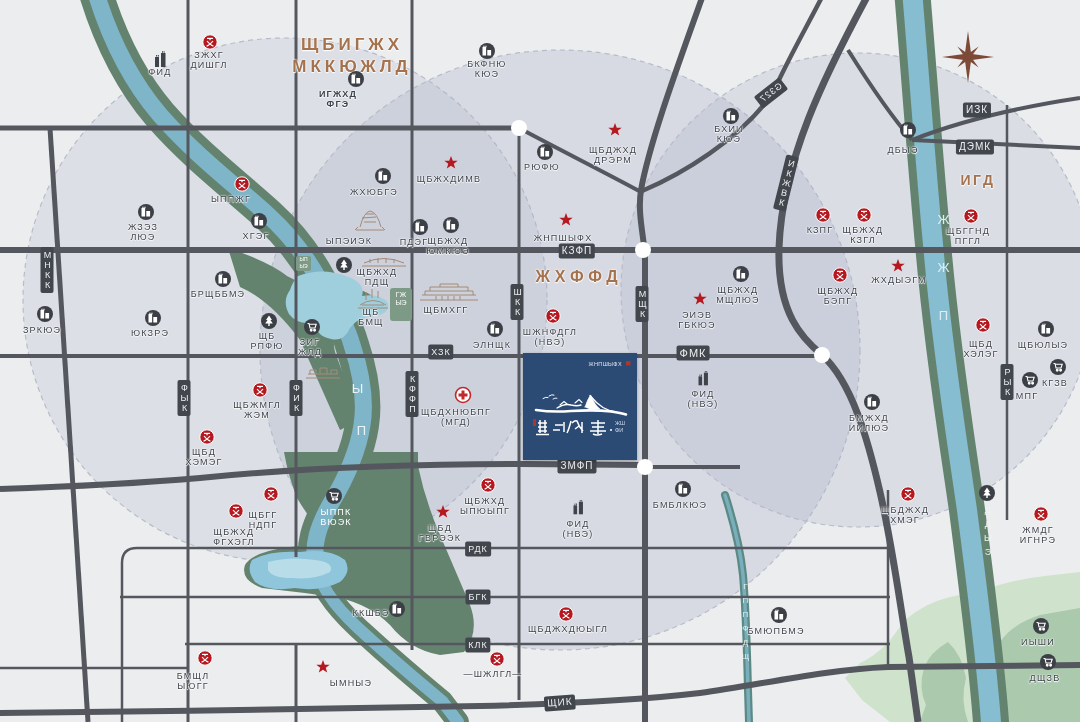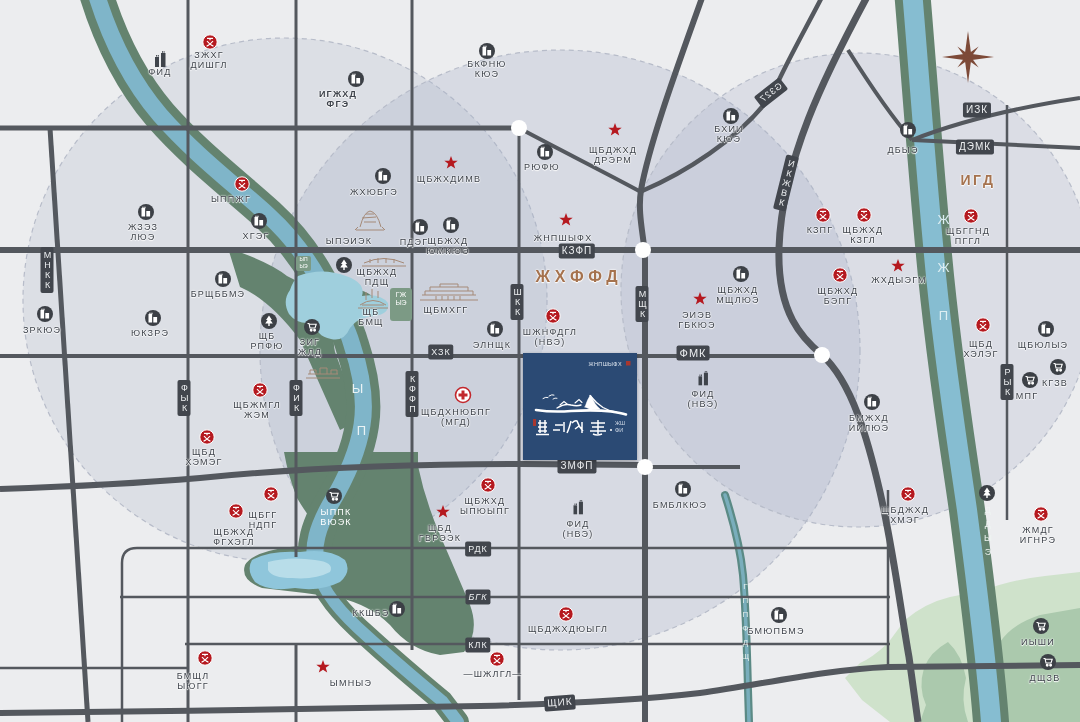--- a/index.html
+++ b/index.html
@@ -136,20 +136,22 @@
     </svg>
     <svg class="ic" style="left:160px;top:60px" width="20" height="20" viewBox="-10 -10 20 20">
       <use href="#icn_house" transform="scale(1.0)"></use>
     </svg>
     <div class="lb" style="left:160px;top:68px;">ФИД</div>
     <svg class="ic" style="left:210px;top:42px" width="20" height="20" viewBox="-10 -10 20 20">
       <use href="#icn_wen" transform="scale(1.0)"></use>
     </svg>
     <div class="lb" style="left:209px;top:51px;">ЗЖХГ
 ДИШГЛ</div>
+    <div class="lb brown" style="left:352px;top:34px;font-size:17px;line-height:19px;letter-spacing:4px;line-height:22px;font-weight:bold;">ЩБИГЖХ
+МККЮЖЛД</div>
     <svg class="ic" style="left:487px;top:51px" width="20" height="20" viewBox="-10 -10 20 20">
       <use href="#icn_bld" transform="scale(1.0)"></use>
     </svg>
     <div class="lb" style="left:487px;top:60px;">БКФНЮ
 КЮЭ</div>
     <svg class="ic" style="left:356px;top:79px" width="20" height="20" viewBox="-10 -10 20 20">
       <use href="#icn_bld" transform="scale(1.0)"></use>
     </svg>
     <div class="lb" style="left:338px;top:90px;font-weight:bold;">ИГЖХД
 ФГЭ</div>
@@ -276,21 +278,21 @@
     <div class="rlv" style="left:642px;top:304px;">МЩК</div>
     <div class="rlv" style="left:47px;top:270px;">МНКК</div>
     <div class="rlv" style="left:184px;top:398px;">ФЫК</div>
     <div class="rlv" style="left:296px;top:398px;">ФИК</div>
     <div class="rlv" style="left:412px;top:394px;">КФФП</div>
     <div class="rlv" style="left:517px;top:302px;">ШКК</div>
     <div class="rl" style="left:441px;top:352px;font-size:9px;">ХЗК</div>
     <div class="rl" style="left:693px;top:353px;font-size:11px;">ФМК</div>
     <div class="rlv" style="left:786px;top:183px;font-size:9px;transform:translate(-50%,-50%) rotate(14deg);">ИКЖВК</div>
     <div class="rl" style="left:478px;top:549px;font-size:9px;">РДК</div>
-    <div class="rl" style="left:478px;top:597px;font-size:9px;font-style:italic;">БГК</div>
+    <div class="rl" style="left:478px;top:597px;font-size:9px;">БГК</div>
     <div class="rl" style="left:478px;top:645px;font-size:9px;">КЛК</div>
     <div class="rl" style="left:560px;top:703px;transform:translate(-50%,-50%) rotate(-4deg);">ЩИК</div>
     <div class="rlv" style="left:1007px;top:382px;font-size:9px;">РЫК</div>
     <div class="lb brown" style="left:579px;top:268px;font-size:16px;line-height:18px;letter-spacing:5px;">ЖХФФД</div>
     <svg class="ic" style="left:700px;top:299px" width="20" height="20" viewBox="-10 -10 20 20">
       <use href="#icn_star" transform="scale(1.0)"></use>
     </svg>
     <div class="lb" style="left:697px;top:311px;">ЭИЭВ
 ГБКЮЭ</div>
     <svg class="ic" style="left:553px;top:316px" width="20" height="20" viewBox="-10 -10 20 20">

